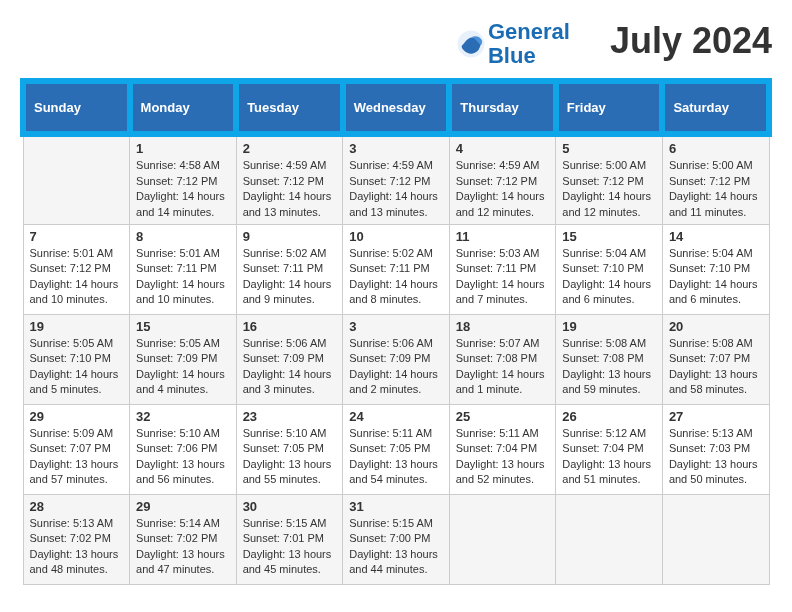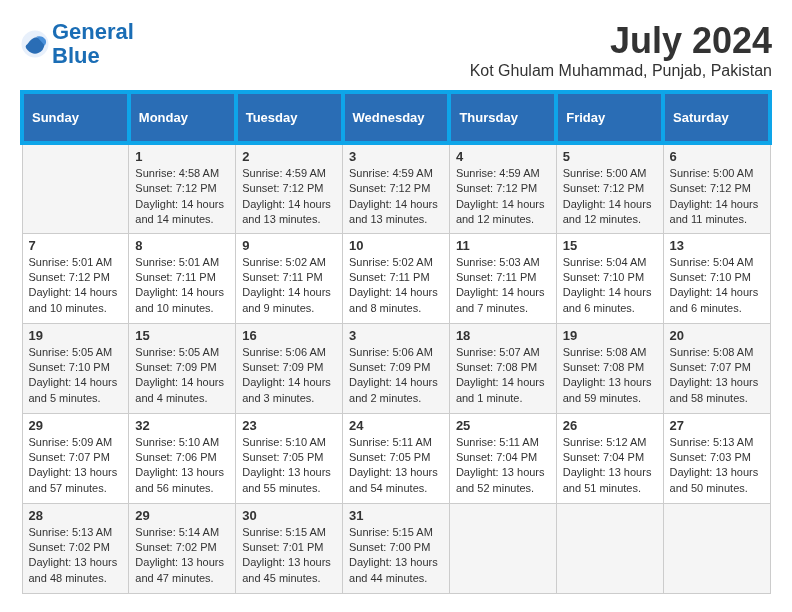--- a/index.html
+++ b/index.html
@@ -5,24 +5,23 @@
     * { box-sizing: border-box; margin: 0; padding: 0; }
     body {
       font-family: Arial, sans-serif;
       background: #fff;
       width: 792px;
       min-height: 612px;
       padding: 20px;
     }
     .header {
       display: flex;
-      justify-content: space-between;
+      justify-content: flex-end;
       align-items: flex-start;
       margin-bottom: 10px;
-      gap: 44px;
     }
     .logo {
       display: flex;
       align-items: center;
     }
     .logo-text {
       font-size: 22px;
       font-weight: bold;
       color: #333;
       line-height: 1.1;
@@ -30,20 +29,21 @@
     .logo-text span {
       color: #1a6db5;
     }
     .logo-icon {
       width: 30px;
       height: 30px;
       margin-right: 2px;
     }
     .title-block {
       text-align: right;
+      margin-left: 40px;
     }
     .month-title {
       font-size: 36px;
       font-weight: bold;
       color: #333;
     }
     .location {
       font-size: 16px;
       color: #333;
     }
@@ -52,21 +52,21 @@
       border-collapse: collapse;
       font-size: 11px;
     }
     thead tr th {
       background-color: #2a6db5;
       color: #fff;
       text-align: left;
       padding: 16px 8px;
       font-size: 13px;
       font-weight: bold;
-      border: 4px solid #0ea5e9;
+      border: 6px solid #0ea5e9;
     }
     tbody tr td {
       border: 1px solid #ccc;
       vertical-align: top;
       padding: 4px 6px;
       width: 14.28%;
       min-height: 80px;
       height: 90px;
     }
     tbody tr:nth-child(odd) td {
@@ -97,21 +97,20 @@
       <ellipse cx="20" cy="20" rx="18" ry="18" fill="#e8f0fb"></ellipse>
       <path d="M10 20 Q20 5 30 15 Q35 20 30 28 Q20 38 10 28 Q5 23 10 20Z" fill="#2a6db5"></path>
       <path d="M22 10 Q30 8 34 14 Q36 18 33 22 Q28 16 22 10Z" fill="#4a90d9"></path>
     </svg>
     <div class="logo-text">
       <span>General</span><br><span>Blue</span>
     </div>
   </div>
   <div class="title-block">
     <div class="month-title">July 2024</div>
-    <div class="location">Kot Ghulam Muhammad, Punjab, Pakistan</div>
   </div>
 </div>
 
 <table>
   <thead>
     <tr>
     <th>Sunday</th>
         <th>Monday</th>
         <th>Tuesday</th>
         <th>Wednesday</th>
@@ -167,21 +166,21 @@
         </td>
         <td>
           <span class="day-number">11</span>
           <div class="day-info">Sunrise: 5:03 AM<br>Sunset: 7:11 PM<br>Daylight: 14 hours<br>and 7 minutes.</div>
         </td>
         <td>
           <span class="day-number">15</span>
           <div class="day-info">Sunrise: 5:04 AM<br>Sunset: 7:10 PM<br>Daylight: 14 hours<br>and 6 minutes.</div>
         </td>
         <td>
-          <span class="day-number">13</span>
+          <span class="day-number">14</span>
           <div class="day-info">Sunrise: 5:04 AM<br>Sunset: 7:10 PM<br>Daylight: 14 hours<br>and 6 minutes.</div>
         </td>
       </tr>
       <tr>
         <td>
           <span class="day-number">19</span>
           <div class="day-info">Sunrise: 5:05 AM<br>Sunset: 7:10 PM<br>Daylight: 14 hours<br>and 5 minutes.</div>
         </td>
         <td>
           <span class="day-number">15</span>

